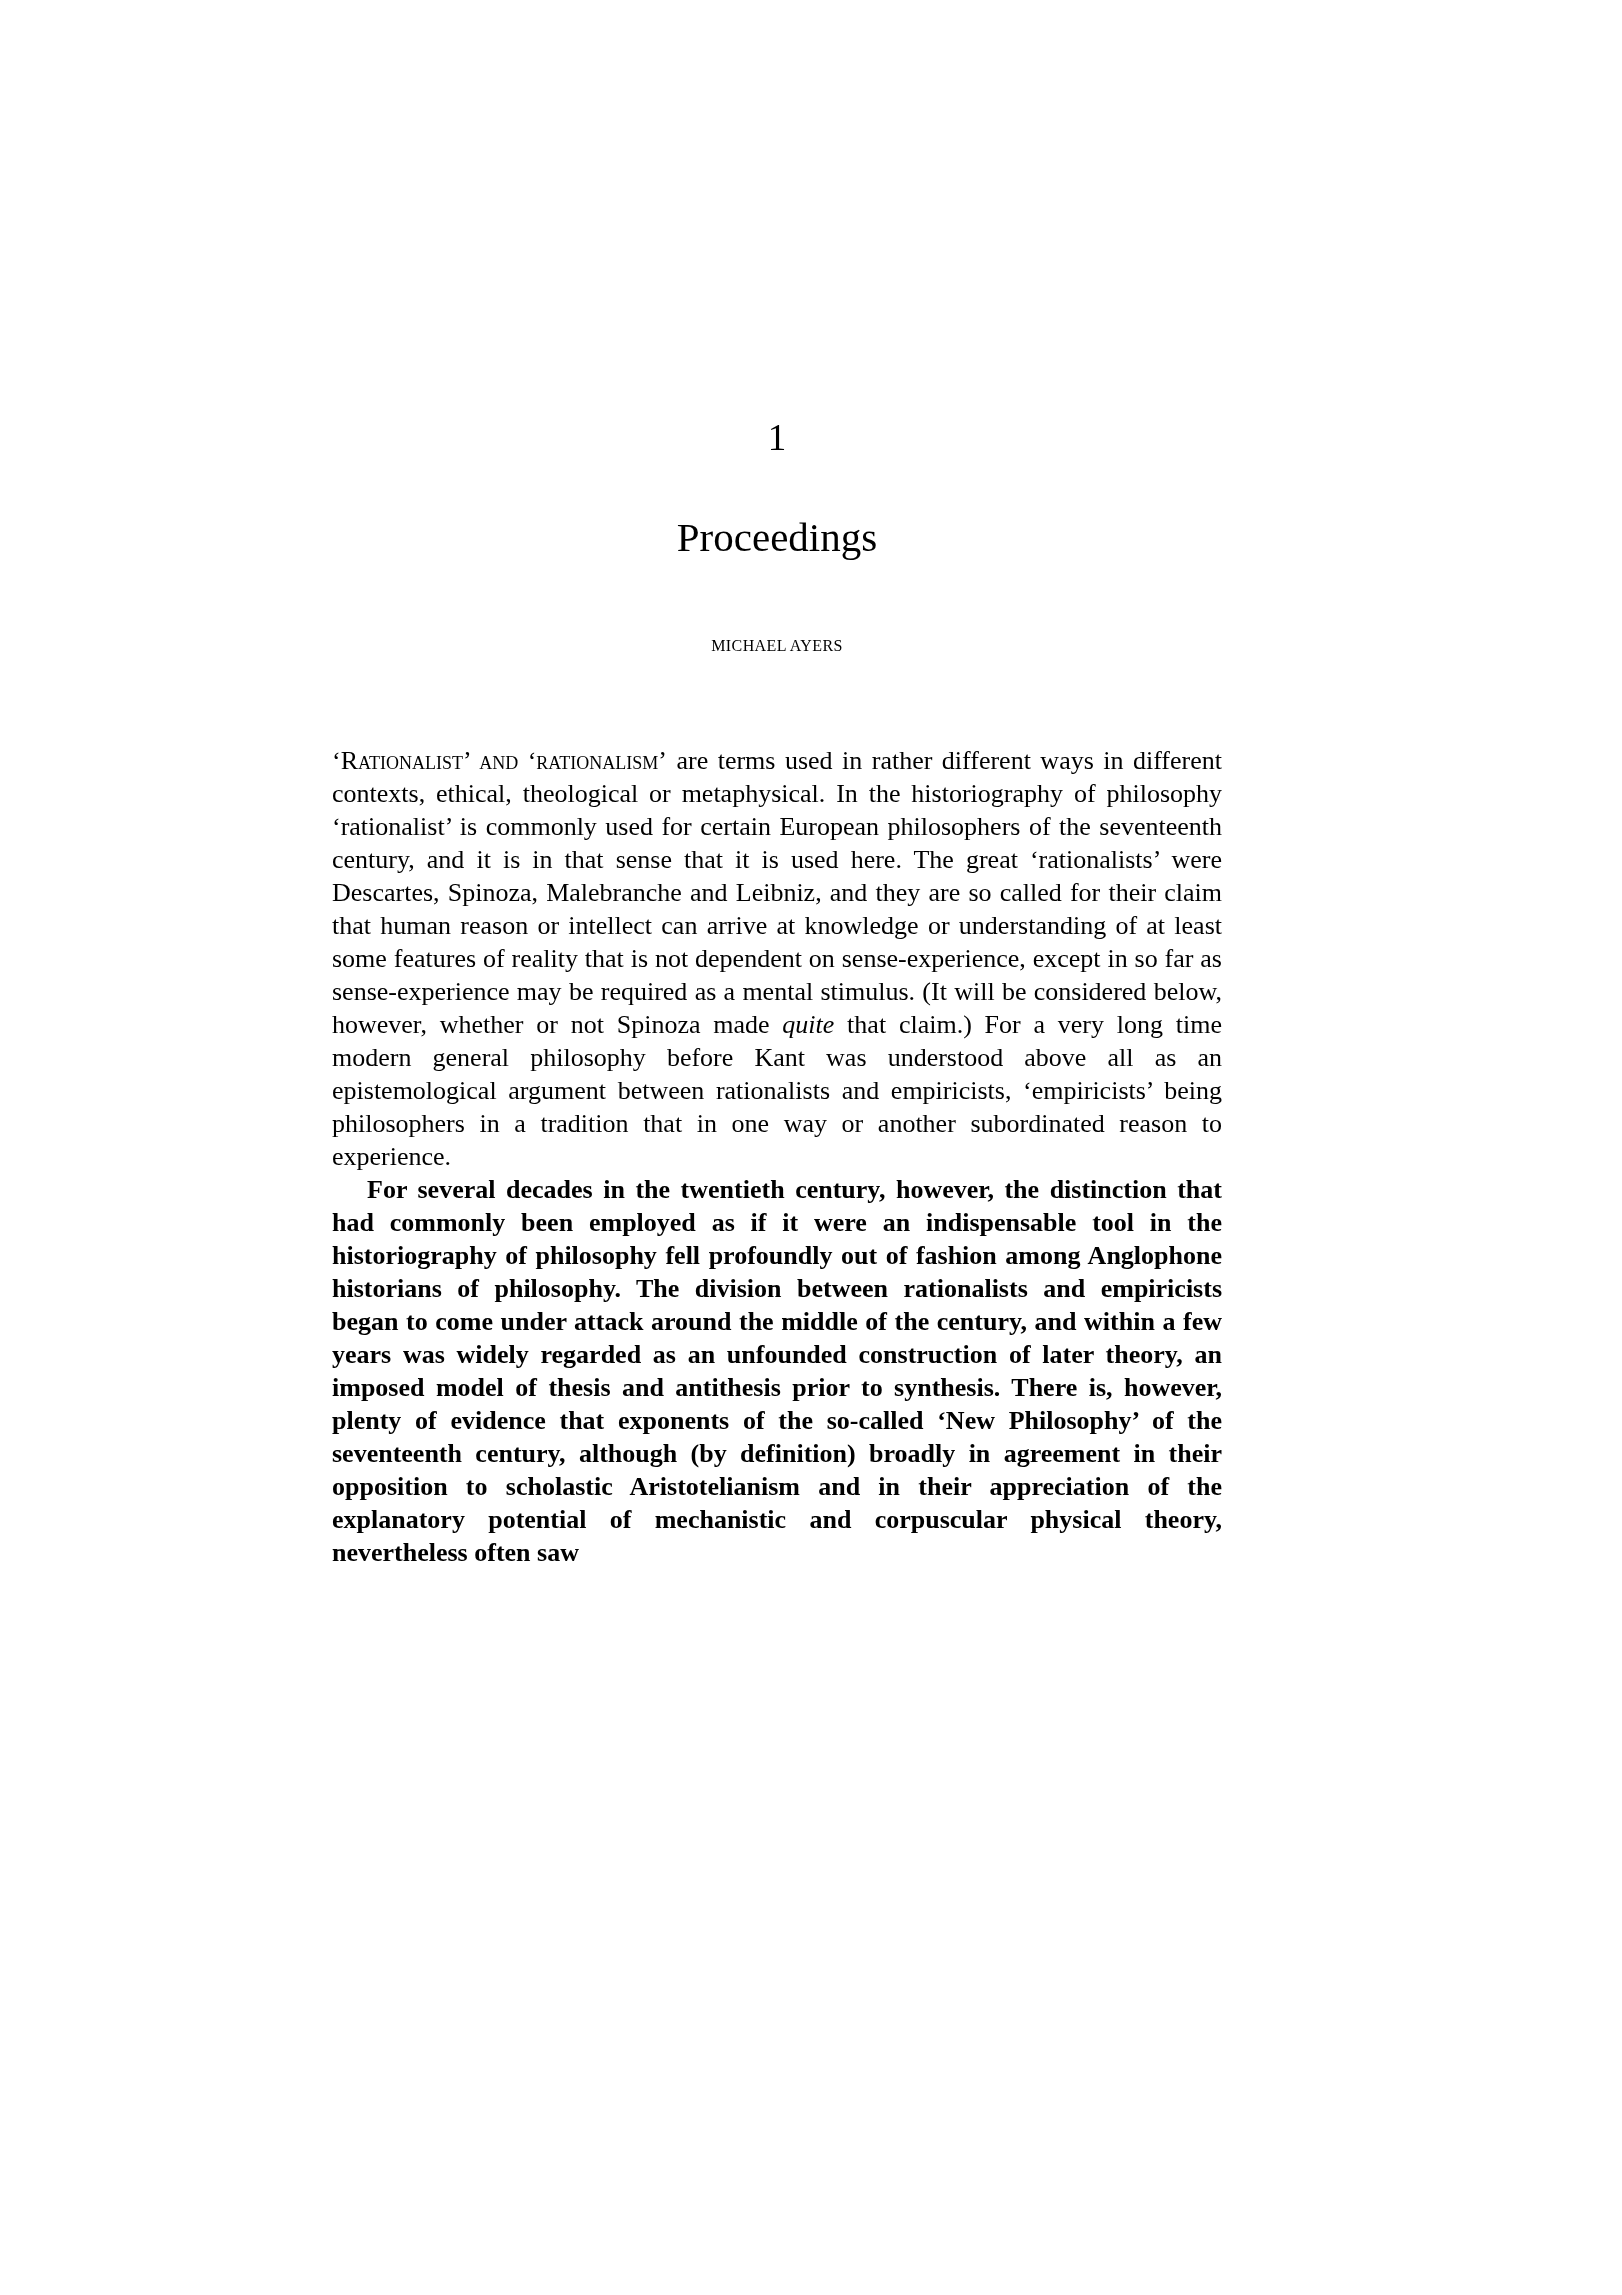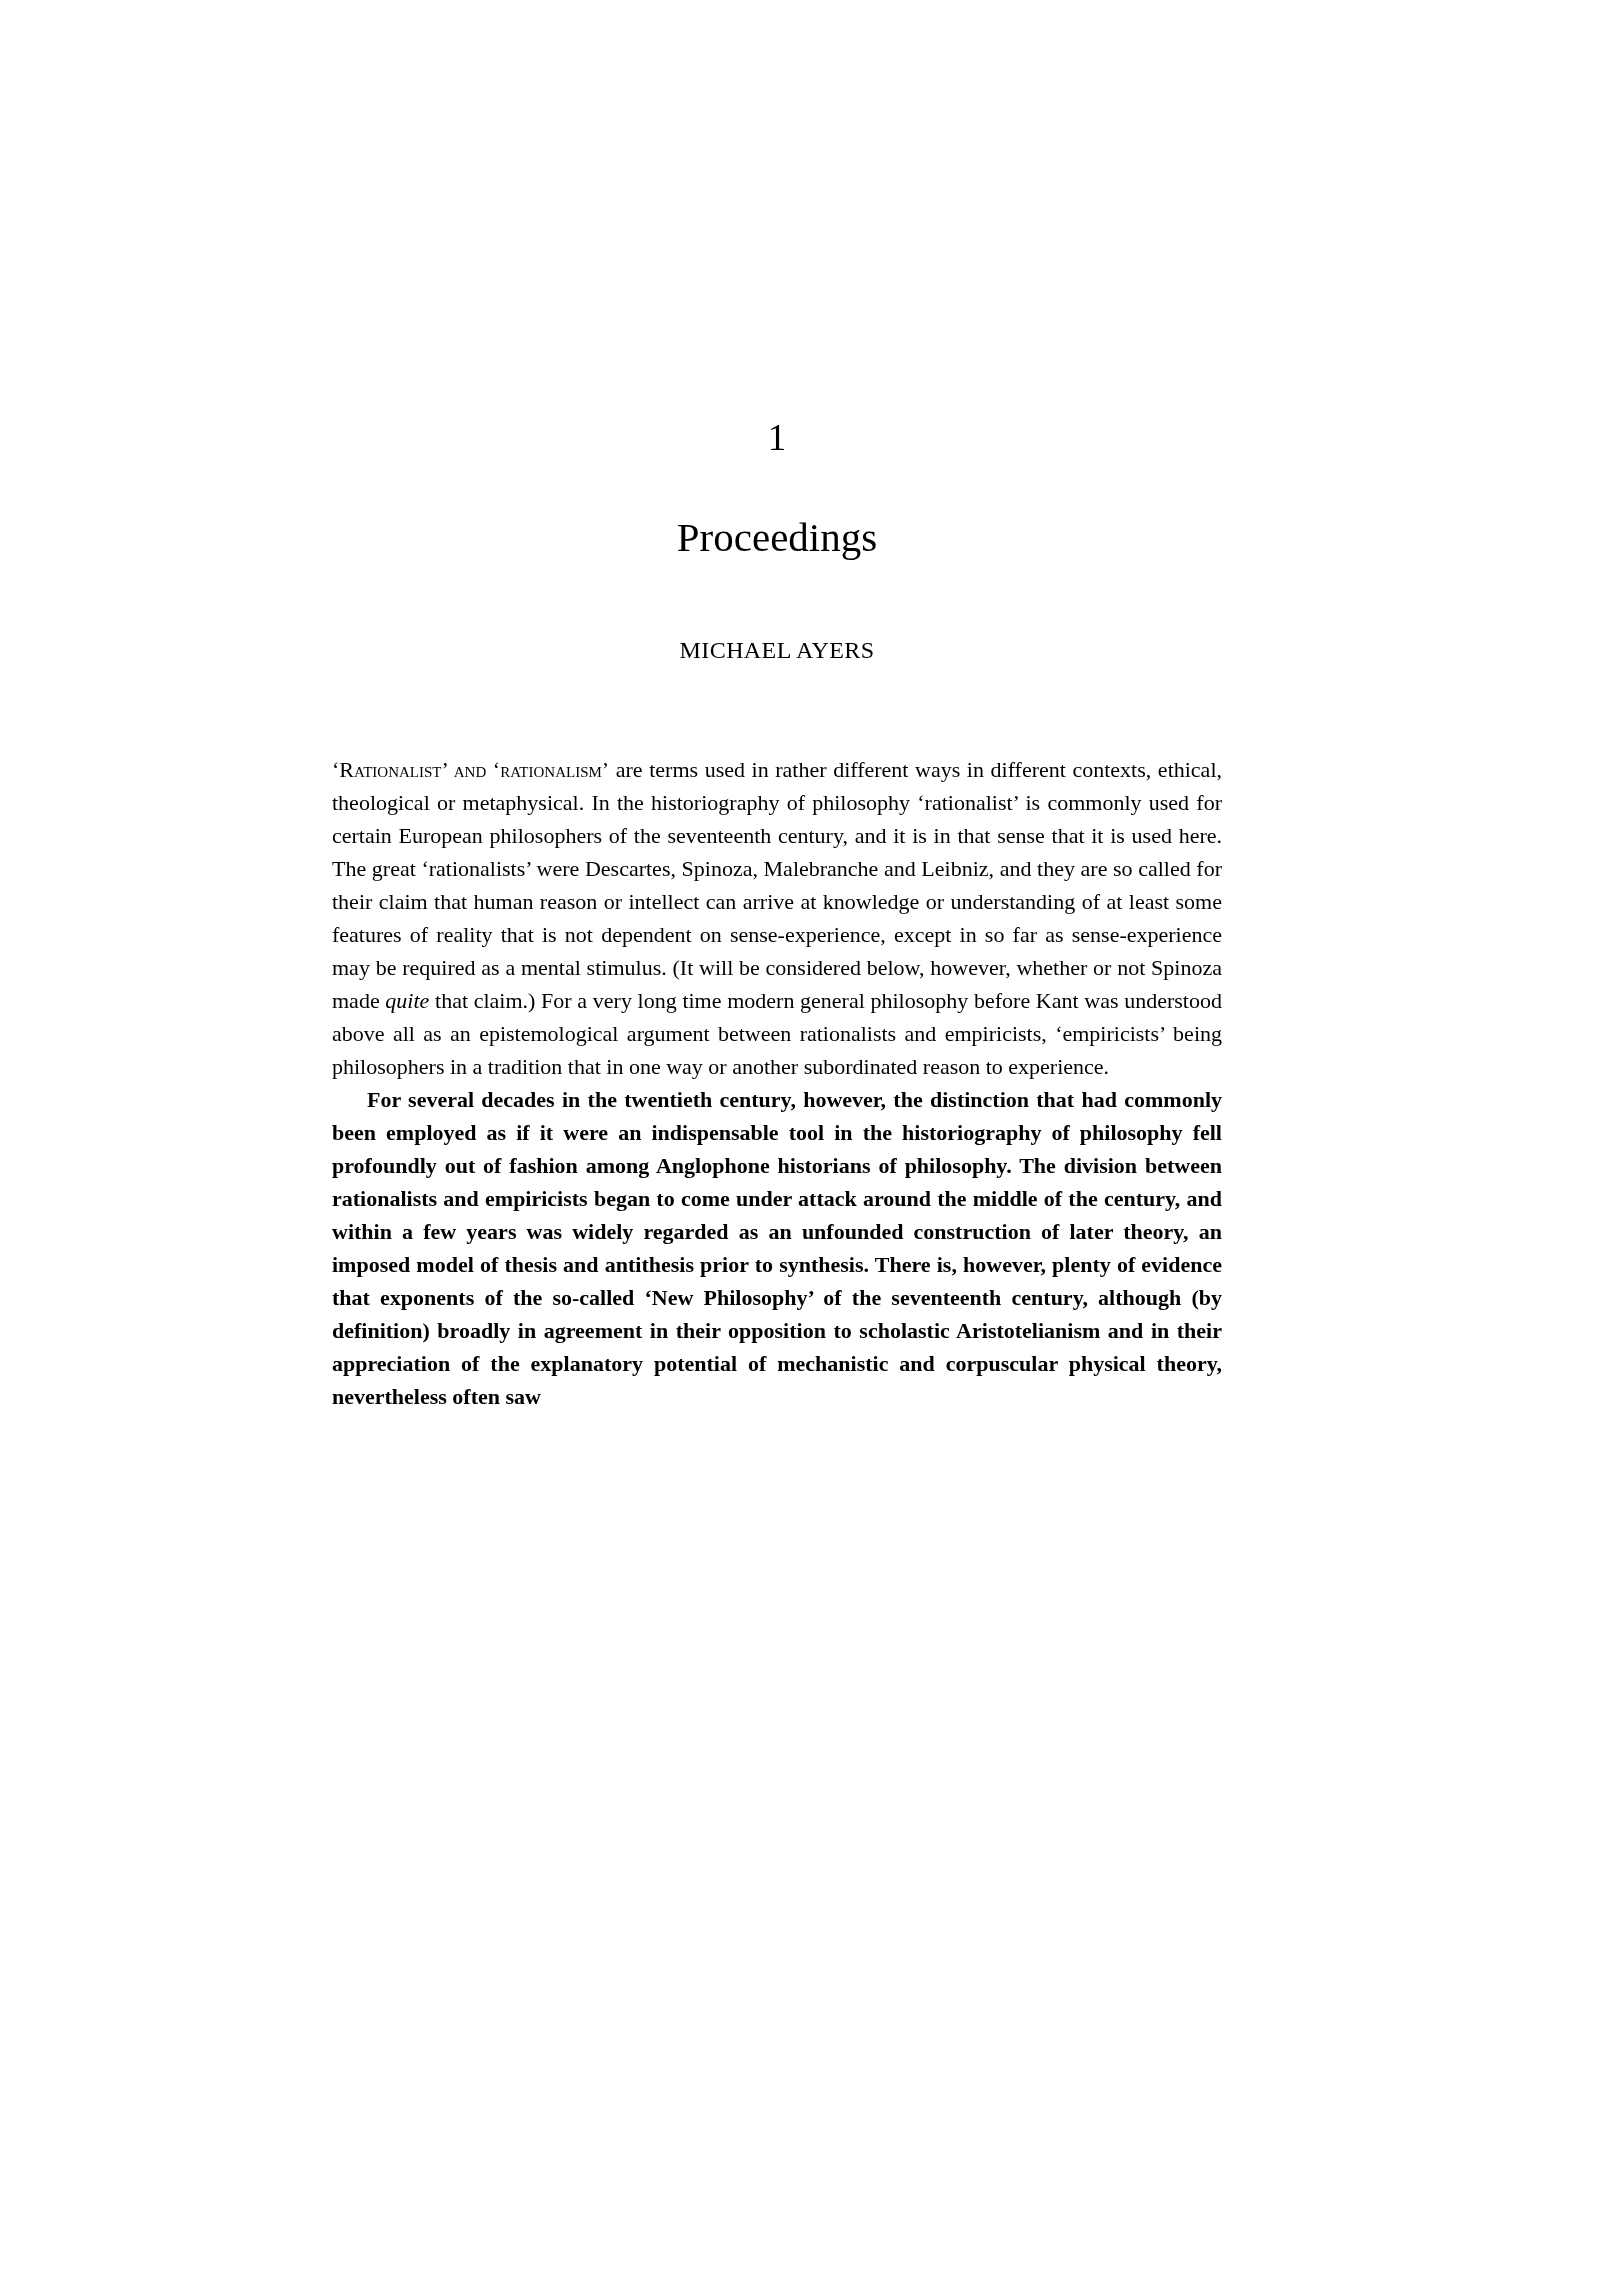--- a/index.html
+++ b/index.html
@@ -32,27 +32,27 @@
   }
   .chapter-title {
     text-align: center;
     font-size: 41px;
     line-height: 1.1;
     margin: 0 0 77px 0;
     font-weight: normal;
   }
   .author {
     text-align: center;
-    font-size: 24px;
+    font-size: 16px;
     letter-spacing: 0.4px;
     margin: 0 0 89px 0;
     font-weight: normal;
   }
   p.body-text {
-    font-size: 22px;
+    font-size: 26px;
     line-height: 33px;
     text-align: justify;
     margin: 0;
     text-indent: 0;
     hyphens: none;
   }
   p.body-text + p.body-text {
     text-indent: 35px;
     font-weight: bold;
   }

